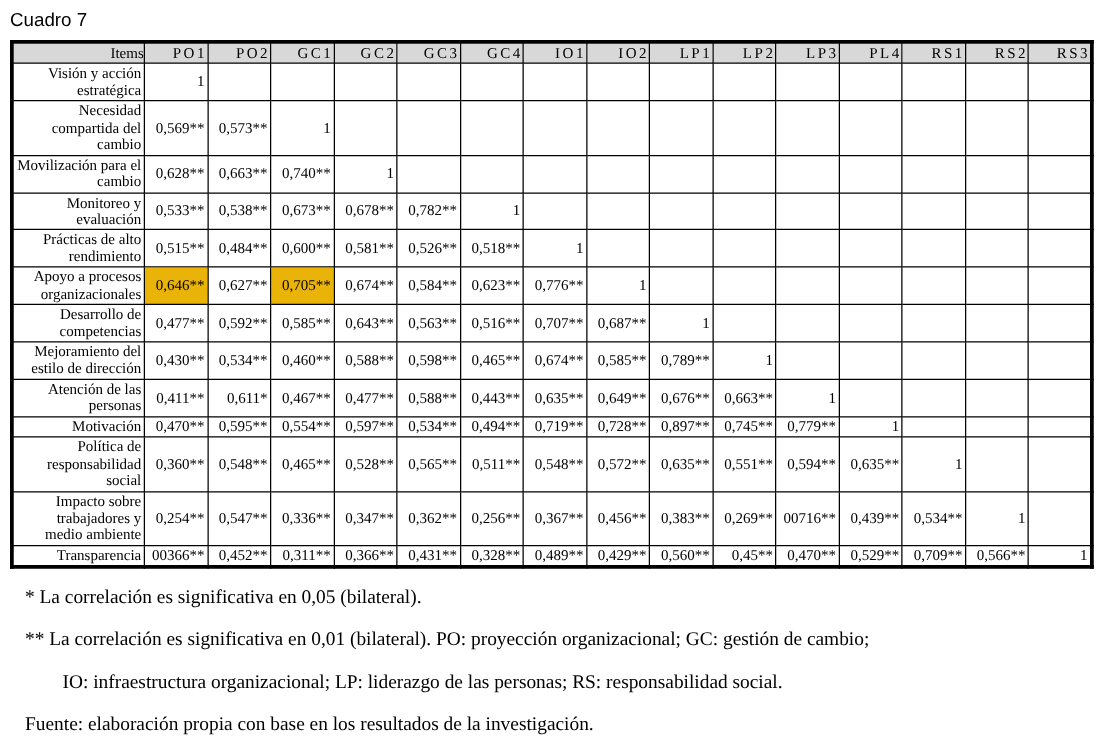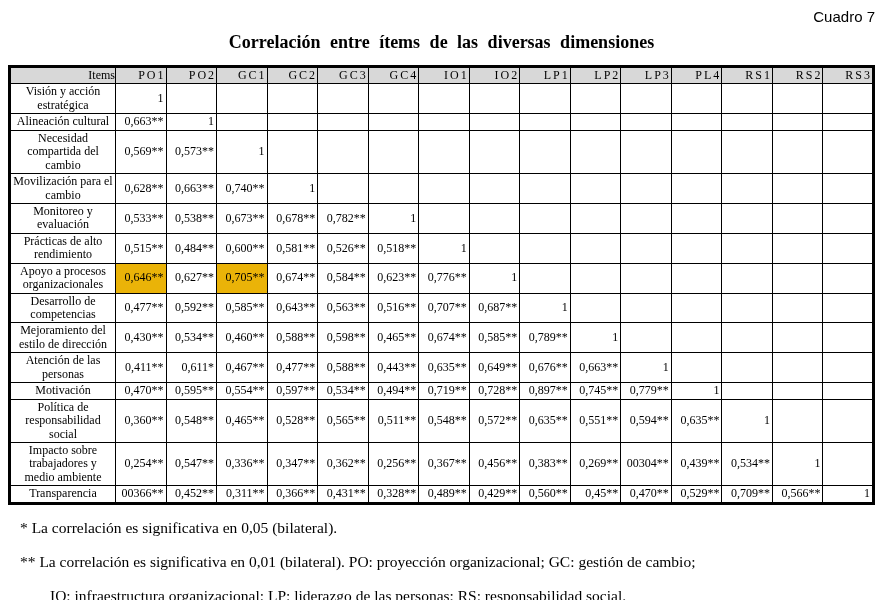--- a/index.html
+++ b/index.html
@@ -14,21 +14,21 @@
     font-family: "Liberation Serif", "DejaVu Serif", serif;
     color: #000;
   }
   .page {
     padding: 5px 8px 0 8px;
   }
   .caption {
     font-family: "Liberation Sans", "DejaVu Sans", sans-serif;
     font-size: 15px;
     font-weight: 400;
-    text-align: right;
+    text-align: left;
     margin: 3px 0 7px 0;
   }
   .subtitle {
     font-family: "Liberation Serif", "DejaVu Serif", serif;
     font-size: 18px;
     font-weight: 700;
     text-align: center;
     word-spacing: 5px;
     margin: 0 0 12px 0;
   }
@@ -50,21 +50,21 @@
     background: #d8d8d8;
     font-weight: 400;
     text-align: right;
     letter-spacing: 2px;
     padding: 1px 0;
   }
   table.corr th.items-header {
     letter-spacing: 0;
   }
   td.row-label {
-    text-align: center;
+    text-align: right;
     padding: 1px 2px 1px 4px;
   }
   td.val {
     text-align: right;
     padding-right: 5px;
     white-space: nowrap;
   }
   td.shaded {
     background: #eab308;
   }
@@ -76,21 +76,20 @@
   .footnote { margin: 12px; }
   .footnote.indent { padding-left: 30px; }
 </style>
 </head>
 <body>
 
 <div class="page">
 
   <div class="caption">Cuadro 7</div>
 
-  <div class="subtitle">Correlación entre ítems de las diversas dimensiones</div>
 
   <table class="corr">
     <colgroup>
         <col class="items-col">
         <col>
         <col>
         <col>
         <col>
         <col>
         <col>
@@ -137,38 +136,20 @@
           <td class="val"></td>
           <td class="val"></td>
           <td class="val"></td>
           <td class="val"></td>
           <td class="val"></td>
           <td class="val"></td>
           <td class="val"></td>
           <td class="val"></td>
         </tr>
         <tr>
-          <td class="row-label">Alineación cultural</td>
-          <td class="val">0,663**</td>
-          <td class="val">1</td>
-          <td class="val"></td>
-          <td class="val"></td>
-          <td class="val"></td>
-          <td class="val"></td>
-          <td class="val"></td>
-          <td class="val"></td>
-          <td class="val"></td>
-          <td class="val"></td>
-          <td class="val"></td>
-          <td class="val"></td>
-          <td class="val"></td>
-          <td class="val"></td>
-          <td class="val"></td>
-        </tr>
-        <tr>
           <td class="row-label">Necesidad compartida del cambio</td>
           <td class="val">0,569**</td>
           <td class="val">0,573**</td>
           <td class="val">1</td>
           <td class="val"></td>
           <td class="val"></td>
           <td class="val"></td>
           <td class="val"></td>
           <td class="val"></td>
           <td class="val"></td>
@@ -346,21 +327,21 @@
           <td class="val">0,254**</td>
           <td class="val">0,547**</td>
           <td class="val">0,336**</td>
           <td class="val">0,347**</td>
           <td class="val">0,362**</td>
           <td class="val">0,256**</td>
           <td class="val">0,367**</td>
           <td class="val">0,456**</td>
           <td class="val">0,383**</td>
           <td class="val">0,269**</td>
-          <td class="val">00304**</td>
+          <td class="val">00716**</td>
           <td class="val">0,439**</td>
           <td class="val">0,534**</td>
           <td class="val">1</td>
           <td class="val"></td>
         </tr>
         <tr>
           <td class="row-label">Transparencia</td>
           <td class="val">00366**</td>
           <td class="val">0,452**</td>
           <td class="val">0,311**</td>

